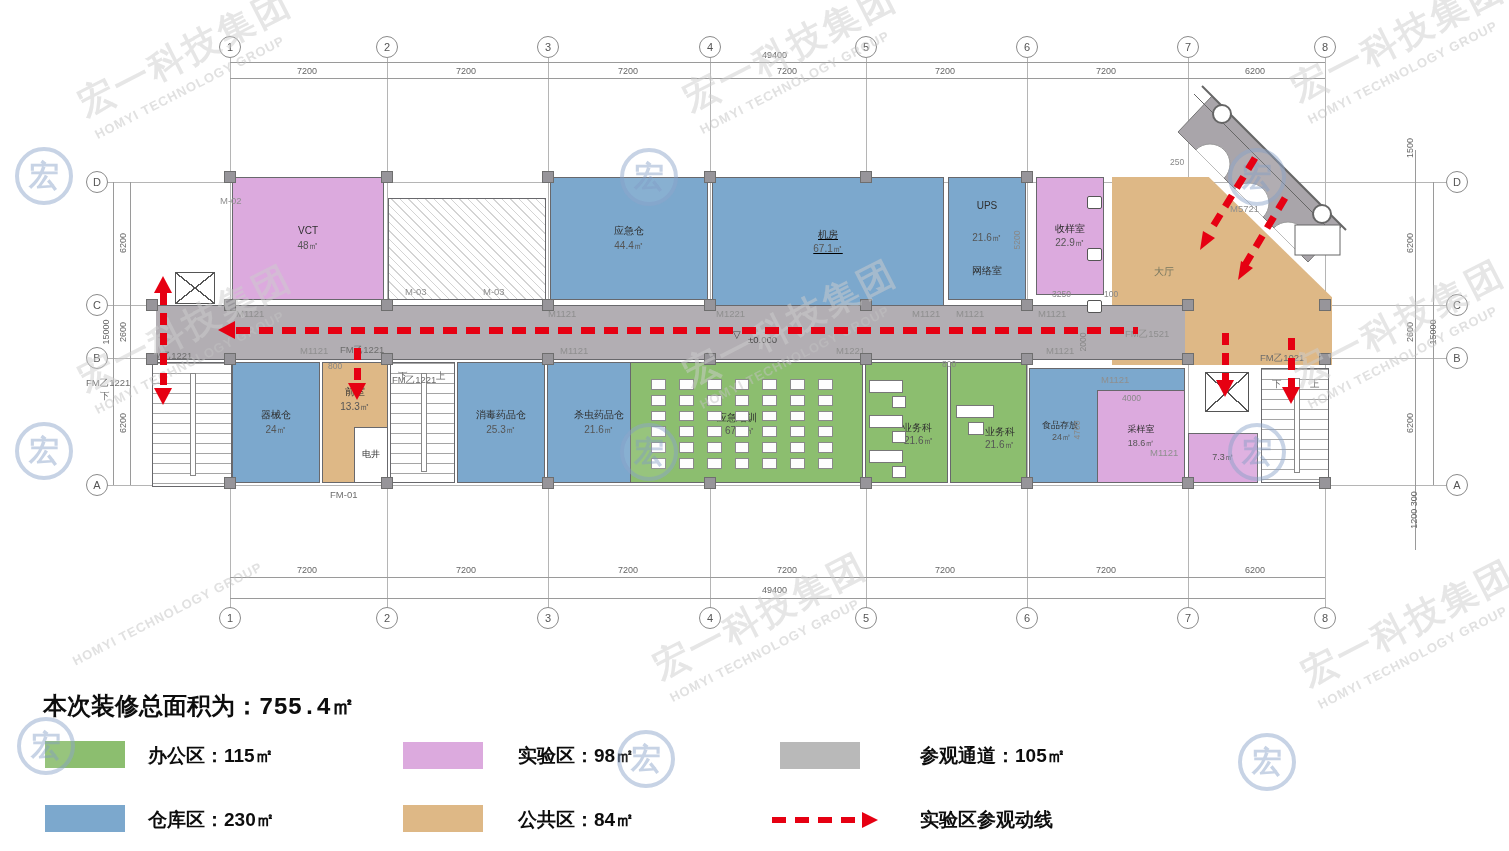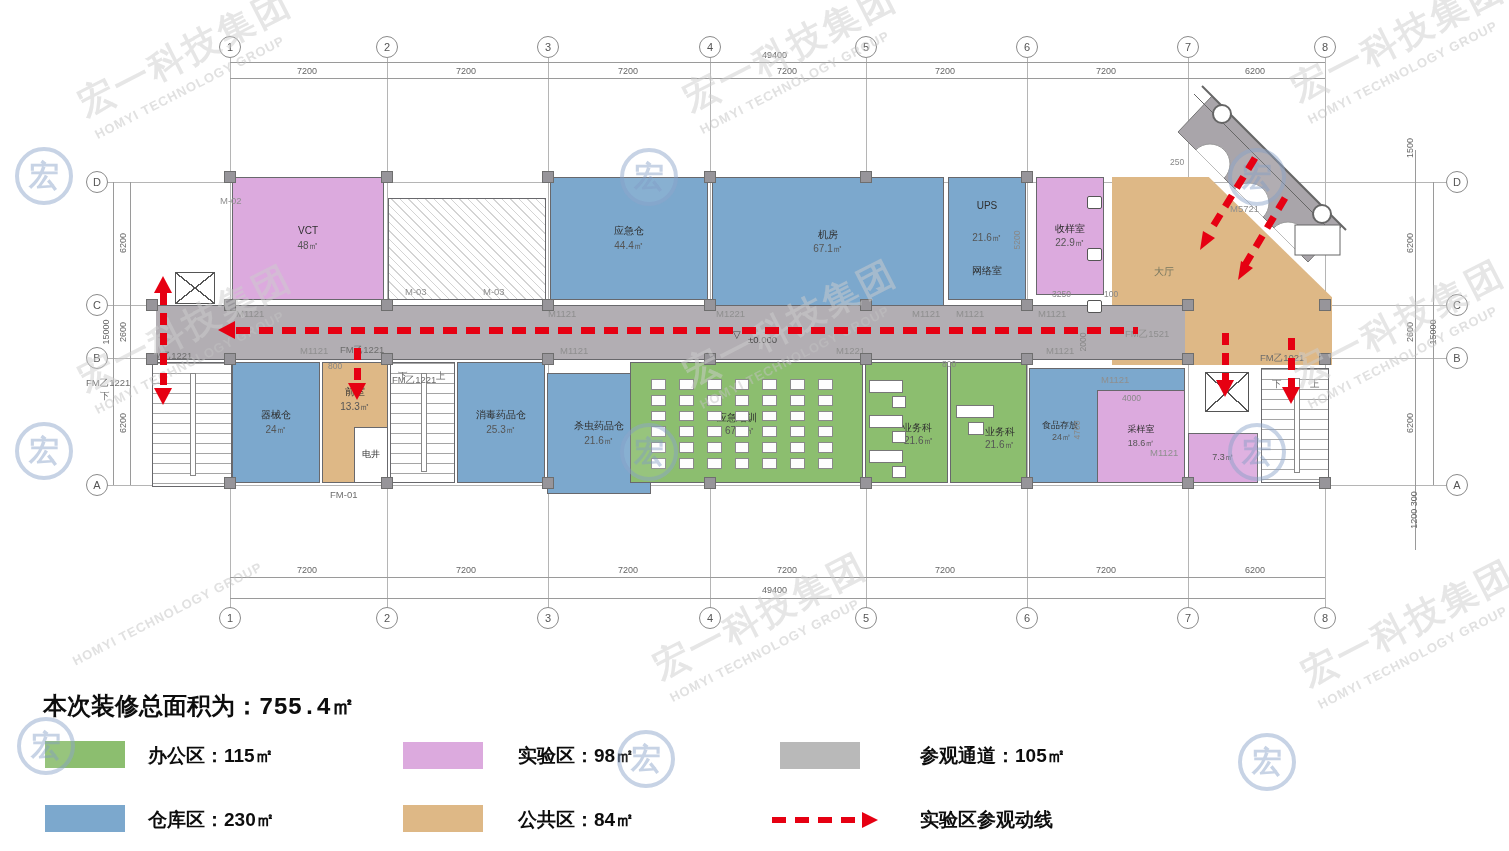--- a/index.html
+++ b/index.html
@@ -153,21 +153,21 @@
 
   <div class="room c-lab" style="left:232px;top:177px;width:152px;height:123px;">
     <span class="rn">VCT</span>
     <span class="rn dim">48㎡</span>
   </div>
   <div class="room hatch" style="left:388px;top:198px;width:158px;height:102px;background-color:#fff;"></div>
   <div class="room c-wh" style="left:550px;top:177px;width:158px;height:123px;">
     <span class="rn">应急仓</span>
     <span class="rn dim">44.4㎡</span>
   </div>
-  <div class="room c-wh" style="left:712px;top:177px;width:232px;height:130px;">
+  <div class="room c-wh" style="left:712px;top:177px;width:232px;height:130px;text-decoration:underline;">
     <span class="rn">机房</span>
     <span class="rn dim">67.1㎡</span>
   </div>
   <div class="room c-wh" style="left:948px;top:177px;width:78px;height:123px;justify-content:space-around;padding:12px 0;">
     <span class="rn">UPS</span>
     <span class="rn dim">21.6㎡</span>
     <span class="rn">网络室</span>
   </div>
   <div class="room c-lab" style="left:1036px;top:177px;width:68px;height:118px;">
     <span class="rn">收样室</span>
@@ -202,21 +202,21 @@
   <div class="room" style="left:354px;top:427px;width:34px;height:56px;background:#fff;">
     <span class="rn" style="font-size:9px;">电井</span>
   </div>
   <div class="stairs" style="left:390px;top:362px;width:65px;height:121px;">
       <div class="rail"></div>
     </div>
   <div class="room c-wh" style="left:457px;top:362px;width:88px;height:121px;">
     <span class="rn">消毒药品仓</span>
     <span class="rn dim">25.3㎡</span>
   </div>
-  <div class="room c-wh" style="left:547px;top:373px;width:104px;height:121px;">
+  <div class="room c-wh" style="left:547px;top:362px;width:104px;height:121px;">
     <span class="rn">杀虫药品仓</span>
     <span class="rn dim">21.6㎡</span>
   </div>
   <div class="room c-of" style="left:630px;top:362px;width:233px;height:121px;">
     <div class="tables" style="left:20px;top:16px;width:182px;height:90px;grid-template-columns:repeat(7,1fr);grid-template-rows:repeat(6,1fr);">
         <i></i>
         <i></i>
         <i></i>
         <i></i>
         <i></i>

